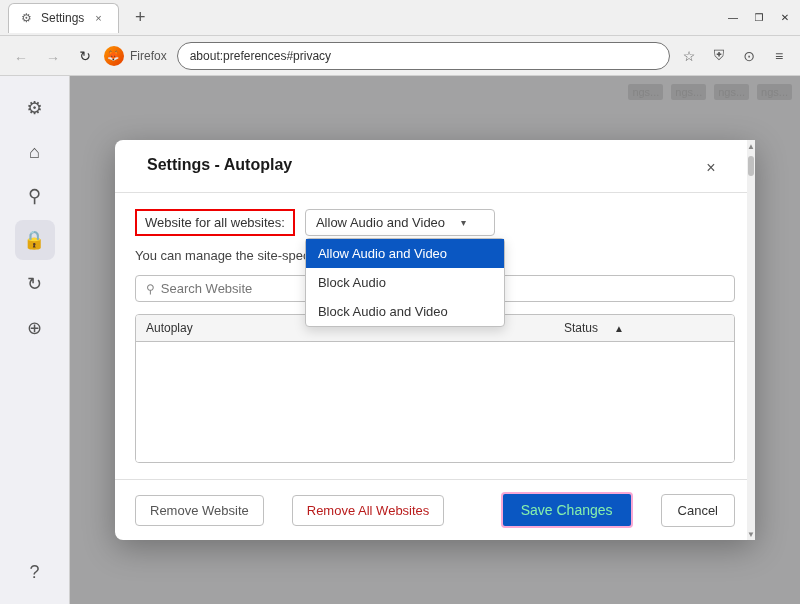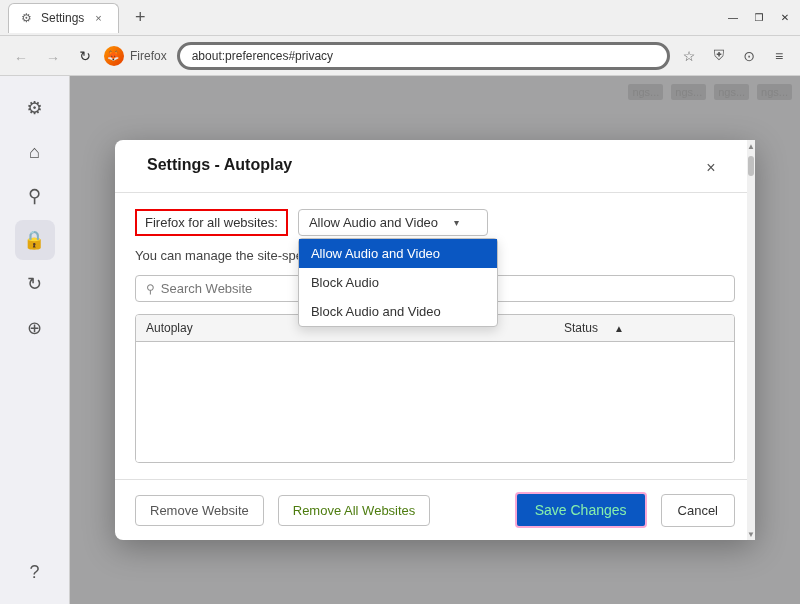--- a/index.html
+++ b/index.html
@@ -125,21 +125,21 @@
       display: flex;
       align-items: center;
       justify-content: center;
       font-size: 10px;
       color: white;
     }
 
     .address-bar {
       flex: 1;
       height: 28px;
-      border: 3px solid #737373;
+      border: 1px solid #737373;
       border-radius: 14px;
       padding: 0 12px;
       font-size: 12px;
       background: white;
       color: #333;
       outline: none;
     }
 
     .nav-icons {
       display: flex;
@@ -430,40 +430,40 @@
       border-radius: 3px;
       margin-top: 4px;
     }
 
     
     .dialog-footer {
       padding: 12px 20px;
       border-top: 1px solid #e0e0e0;
       display: flex;
       align-items: center;
-      gap: 14px;
+      gap: 28px;
     }
 
     .btn-remove-website {
       background: white;
       border: 1px solid #c0c0c0;
       border-radius: 4px;
       padding: 7px 14px;
       font-size: 13px;
       color: #555;
       cursor: pointer;
     }
 
     .btn-remove-all {
       background: white;
       border: 1px solid #c0c0c0;
       border-radius: 4px;
       padding: 7px 14px;
       font-size: 13px;
-      color: #4d7c0f;
+      color: #b91c1c;
       cursor: pointer;
     }
 
     .spacer { flex: 1; }
 
     .btn-save {
       background: #0a57c2;
       color: #86efac;
       border: 2px solid #f9a8d4;
       border-radius: 4px;
@@ -560,21 +560,21 @@
         <div class="dialog">
 
           <div class="dialog-header">
             <span class="dialog-title">Settings - Autoplay</span>
             <div class="dialog-close-btn">×</div>
           </div>
 
           <div class="dialog-body">
 
             <div class="default-row">
-              <span class="default-label">Firefox for all websites:</span>
+              <span class="default-label">Website for all websites:</span>
               <div class="dropdown-wrapper">
                 <button class="dropdown-btn">
                   <span>Allow Audio and Video</span>
                   <span class="chevron">▾</span>
                 </button>
 
                 <div class="dropdown-menu">
                   <div class="dropdown-item selected">Allow Audio and Video</div>
                   <div class="dropdown-item">Block Audio</div>
                   <div class="dropdown-item">Block Audio and Video</div>

